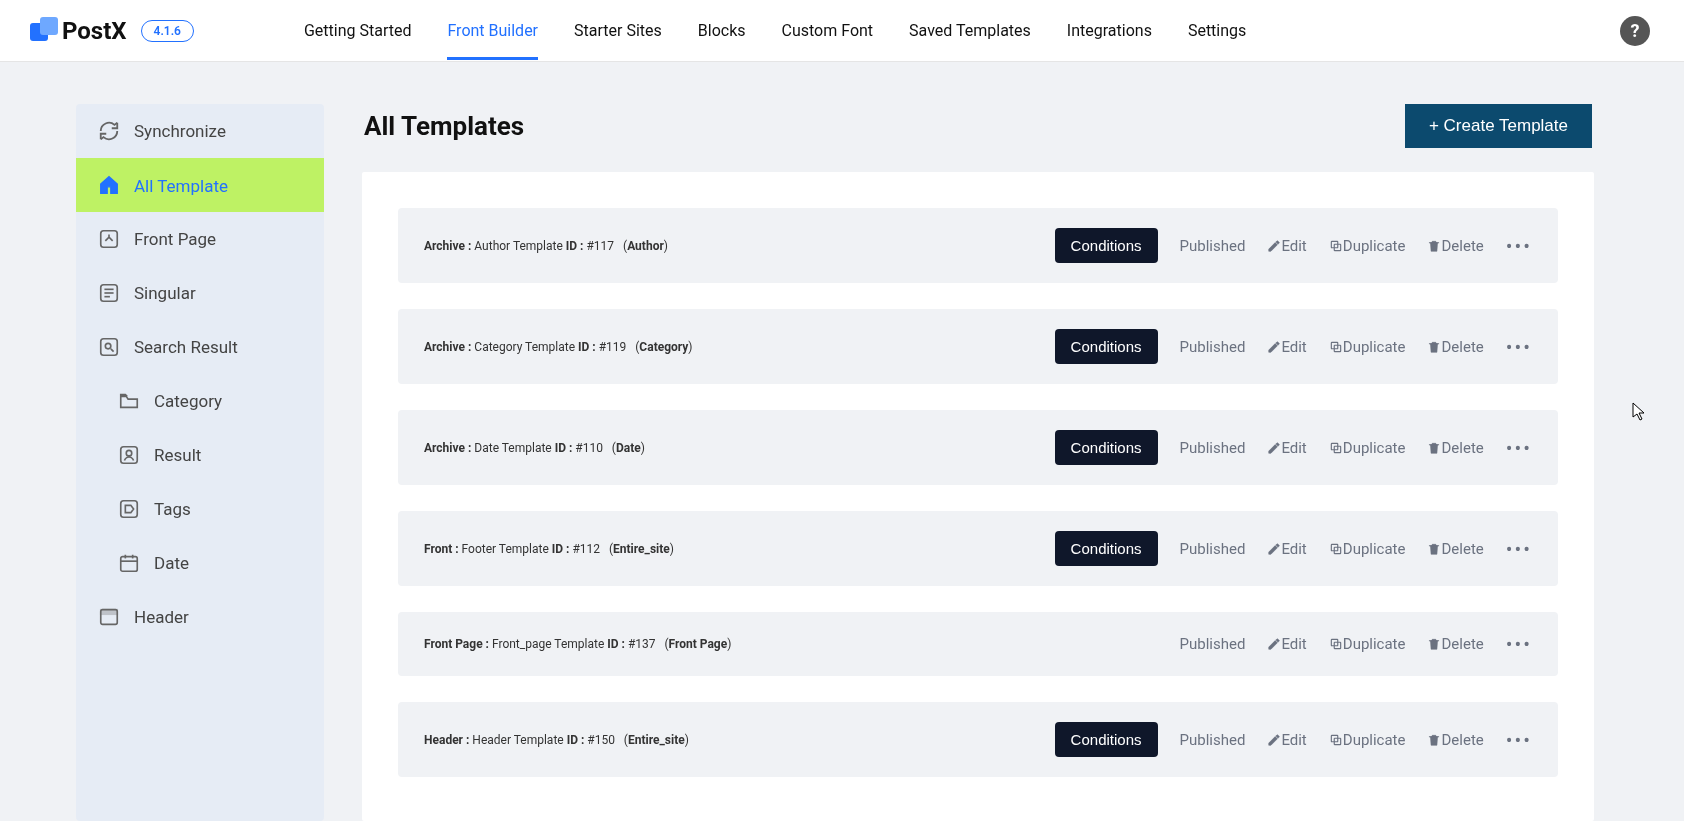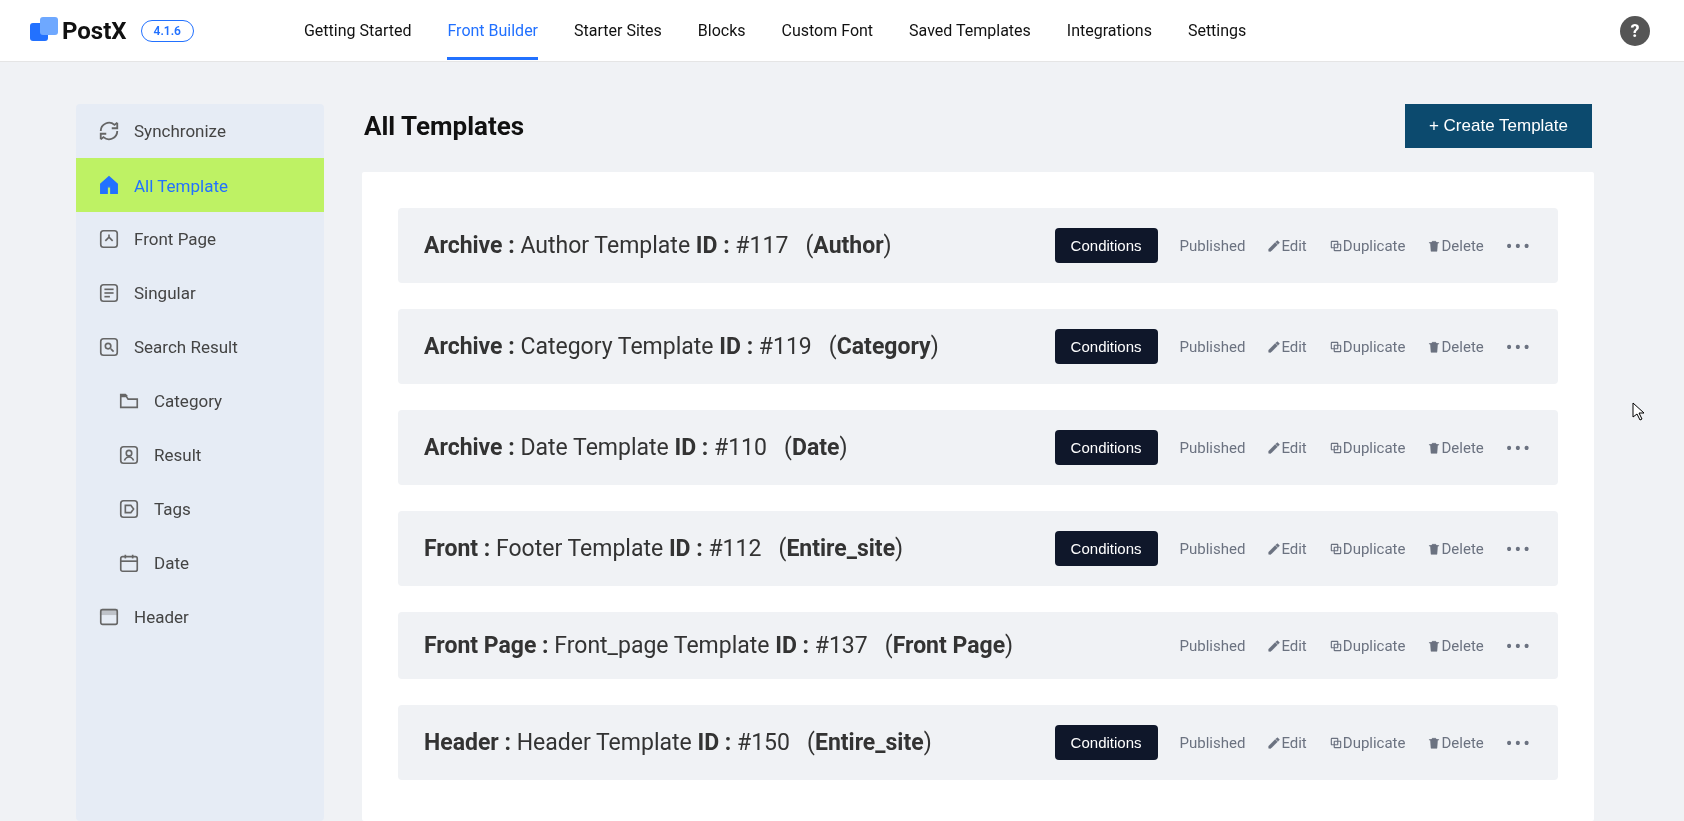--- a/index.html
+++ b/index.html
@@ -26,21 +26,21 @@
 .side-icon { width: 22px; height: 22px; display: flex; align-items: center; justify-content: center; }
 .side-icon svg { stroke: #666; }
 
 .content { flex: 1; display: flex; flex-direction: column; }
 .content-head { display: flex; justify-content: space-between; align-items: center; margin-bottom: 24px; padding: 0 2px; }
 .page-title { font-size: 26px; font-weight: 700; color: #111; }
 .create-btn { background: #0c4a6e; color: #fff; border: none; padding: 12px 24px; font-size: 17px; border-radius: 0; cursor: pointer; }
 
 .template-list { background: #fff; padding: 36px 36px 10px 36px; border-radius: 2px; flex: 1; overflow-y: auto; }
 .template-row { background: #f0f2f5; border-radius: 4px; padding: 20px 26px; margin-bottom: 26px; display: flex; align-items: center; justify-content: space-between; }
-.row-left { font-size: 23px; color: #333; }
+.row-left { font-size: 12px; color: #333; }
 .row-left b { font-weight: 700; }
 .row-right { display: flex; align-items: center; gap: 22px; color: #6b7280; font-size: 15px; }
 .cond-btn { background: #0f172a; color: #fff; border: none; padding: 9px 16px; border-radius: 4px; font-size: 15px; cursor: pointer; }
 .action { display: flex; align-items: center; cursor: pointer; }
 .action svg { stroke: #6b7280; }
 .dots { font-size: 20px; letter-spacing: 2px; cursor: pointer; color: #6b7280; }
 .cursor-ptr { position: absolute; left: 1632px; top: 402px; font-size: 18px; pointer-events: none; }
 </style>
 </head>
 <body>

